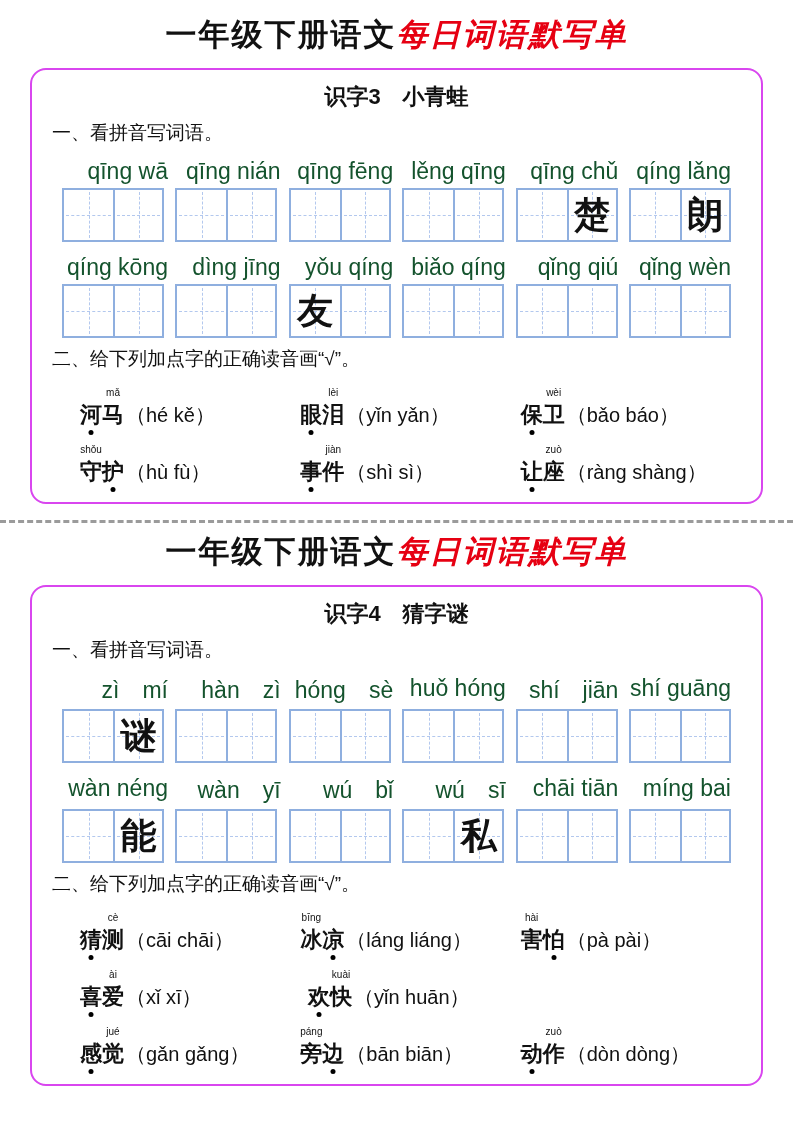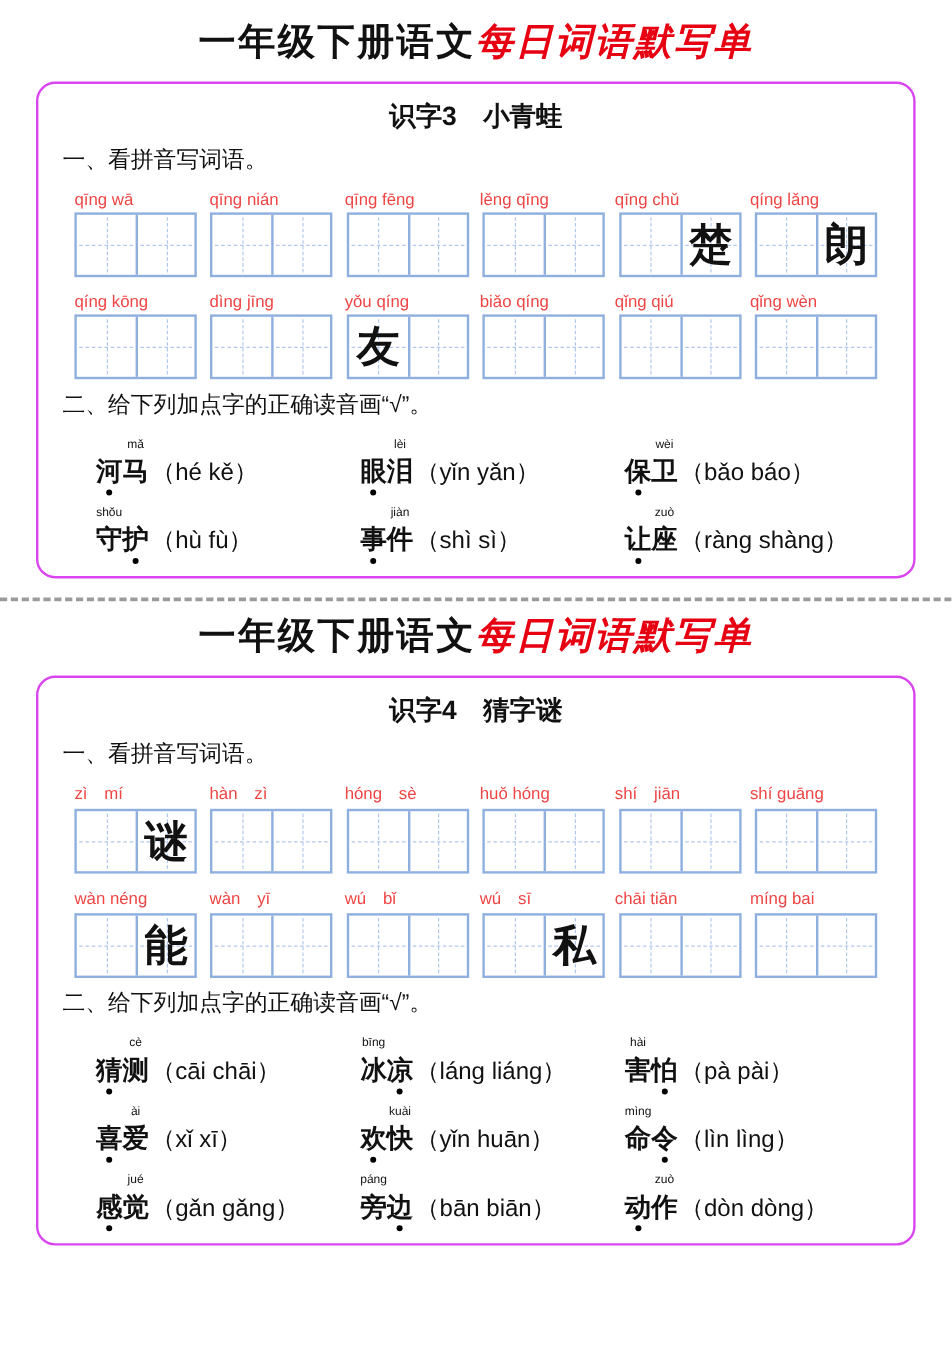--- a/index.html
+++ b/index.html
@@ -19,21 +19,21 @@
   .title .t-red { color: #e60012; font-style: italic; }
 
   .sheet {
     margin: 0 30px; border: 2px solid #d946ef; border-radius: 16px;
     padding: 6px 20px 14px; background: #fff;
   }
   .sec-head { text-align: center; font-size: 22px; font-weight: 700; margin: 6px 0 6px; }
   .plabel { font-size: 19px; margin: 8px 0 0; }
 
   .py-row { display: flex; justify-content: space-between; padding: 0 10px; margin: 12px 0 0; }
-  .py { width: 106px; text-align: left; font-size: 14px; color: #ef4444; white-space: nowrap; }
+  .py { width: 106px; text-align: right; font-size: 23px; color: #14532d; white-space: nowrap; }
 
   .grid-row { display: flex; justify-content: space-between; padding: 0 10px; margin: 3px 0 6px; }
   .gbox { display: flex; border: 2px solid #8fafdf; background: #fff; }
   .gcell { width: 49px; height: 50px; position: relative; }
   .gcell + .gcell { border-left: 2px solid #8fafdf; }
   .gcell::before { content: ""; position: absolute; top: 2px; bottom: 2px; left: 50%; border-left: 1px dashed #b3c8ee; }
   .gcell::after  { content: ""; position: absolute; left: 2px; right: 2px; top: 50%; border-top: 1px dashed #b3c8ee; }
   .gchar {
     position: absolute; inset: 0; z-index: 1;
     display: flex; align-items: center; justify-content: center;
@@ -330,21 +330,20 @@
 
     <div class="crow">
       <div class="citem"><span class="ch dotted"><span>猜</span></span><span class="ch"><span class="anno">cè</span><span>测</span></span><span class="opts">（cāi chāi）</span></div>
       <div class="citem"><span class="ch"><span class="anno">bīng</span><span>冰</span></span><span class="ch dotted"><span>凉</span></span><span class="opts">（láng liáng）</span></div>
       <div class="citem"><span class="ch"><span class="anno">hài</span><span>害</span></span><span class="ch dotted"><span>怕</span></span><span class="opts">（pà pài）</span></div>
     </div>
 
     <div class="crow">
       <div class="citem"><span class="ch dotted"><span>喜</span></span><span class="ch"><span class="anno">ài</span><span>爱</span></span><span class="opts">（xǐ xī）</span></div>
       <div class="citem"><span class="ch dotted"><span>欢</span></span><span class="ch"><span class="anno">kuài</span><span>快</span></span><span class="opts">（yǐn huān）</span></div>
-      <div class="citem"><span class="ch"><span class="anno">mìng</span><span>命</span></span><span class="ch dotted"><span>令</span></span><span class="opts">（lìn lìng）</span></div>
     </div>
 
     <div class="crow">
       <div class="citem"><span class="ch dotted"><span>感</span></span><span class="ch"><span class="anno">jué</span><span>觉</span></span><span class="opts">（gǎn gǎng）</span></div>
       <div class="citem"><span class="ch"><span class="anno">páng</span><span>旁</span></span><span class="ch dotted"><span>边</span></span><span class="opts">（bān biān）</span></div>
       <div class="citem"><span class="ch dotted"><span>动</span></span><span class="ch"><span class="anno">zuò</span><span>作</span></span><span class="opts">（dòn dòng）</span></div>
     </div>
   </div>
 
 </div>

